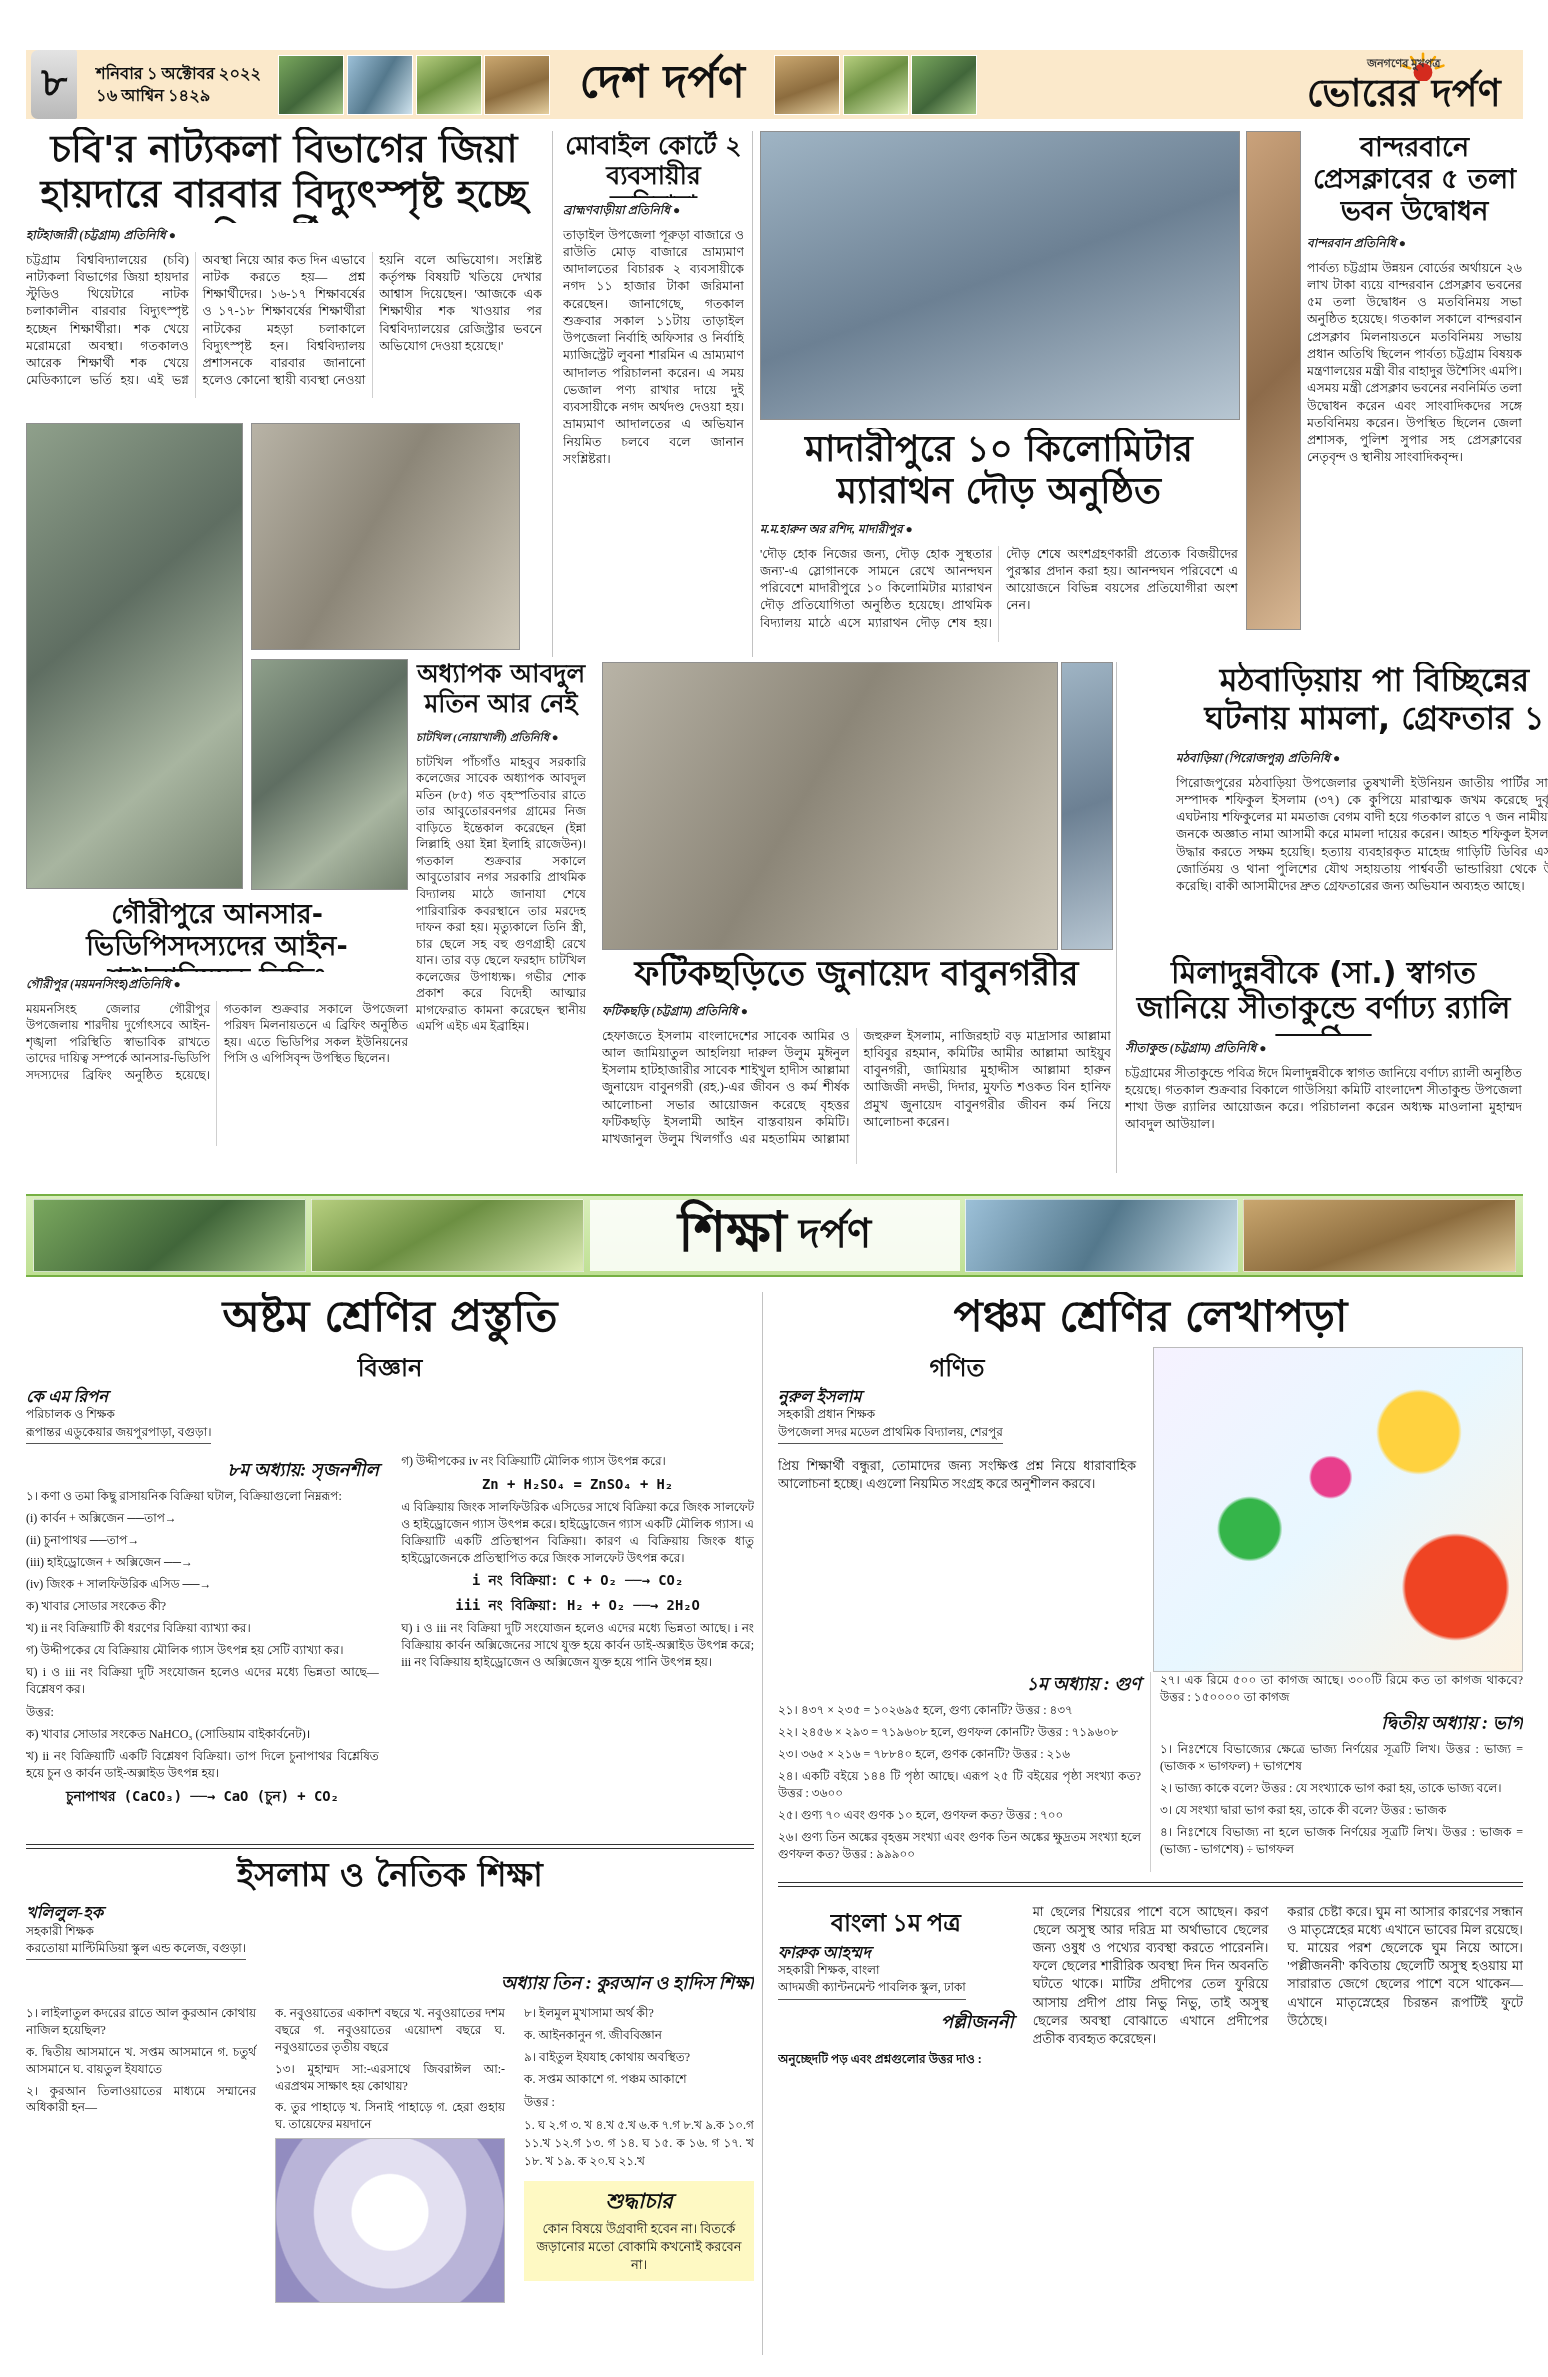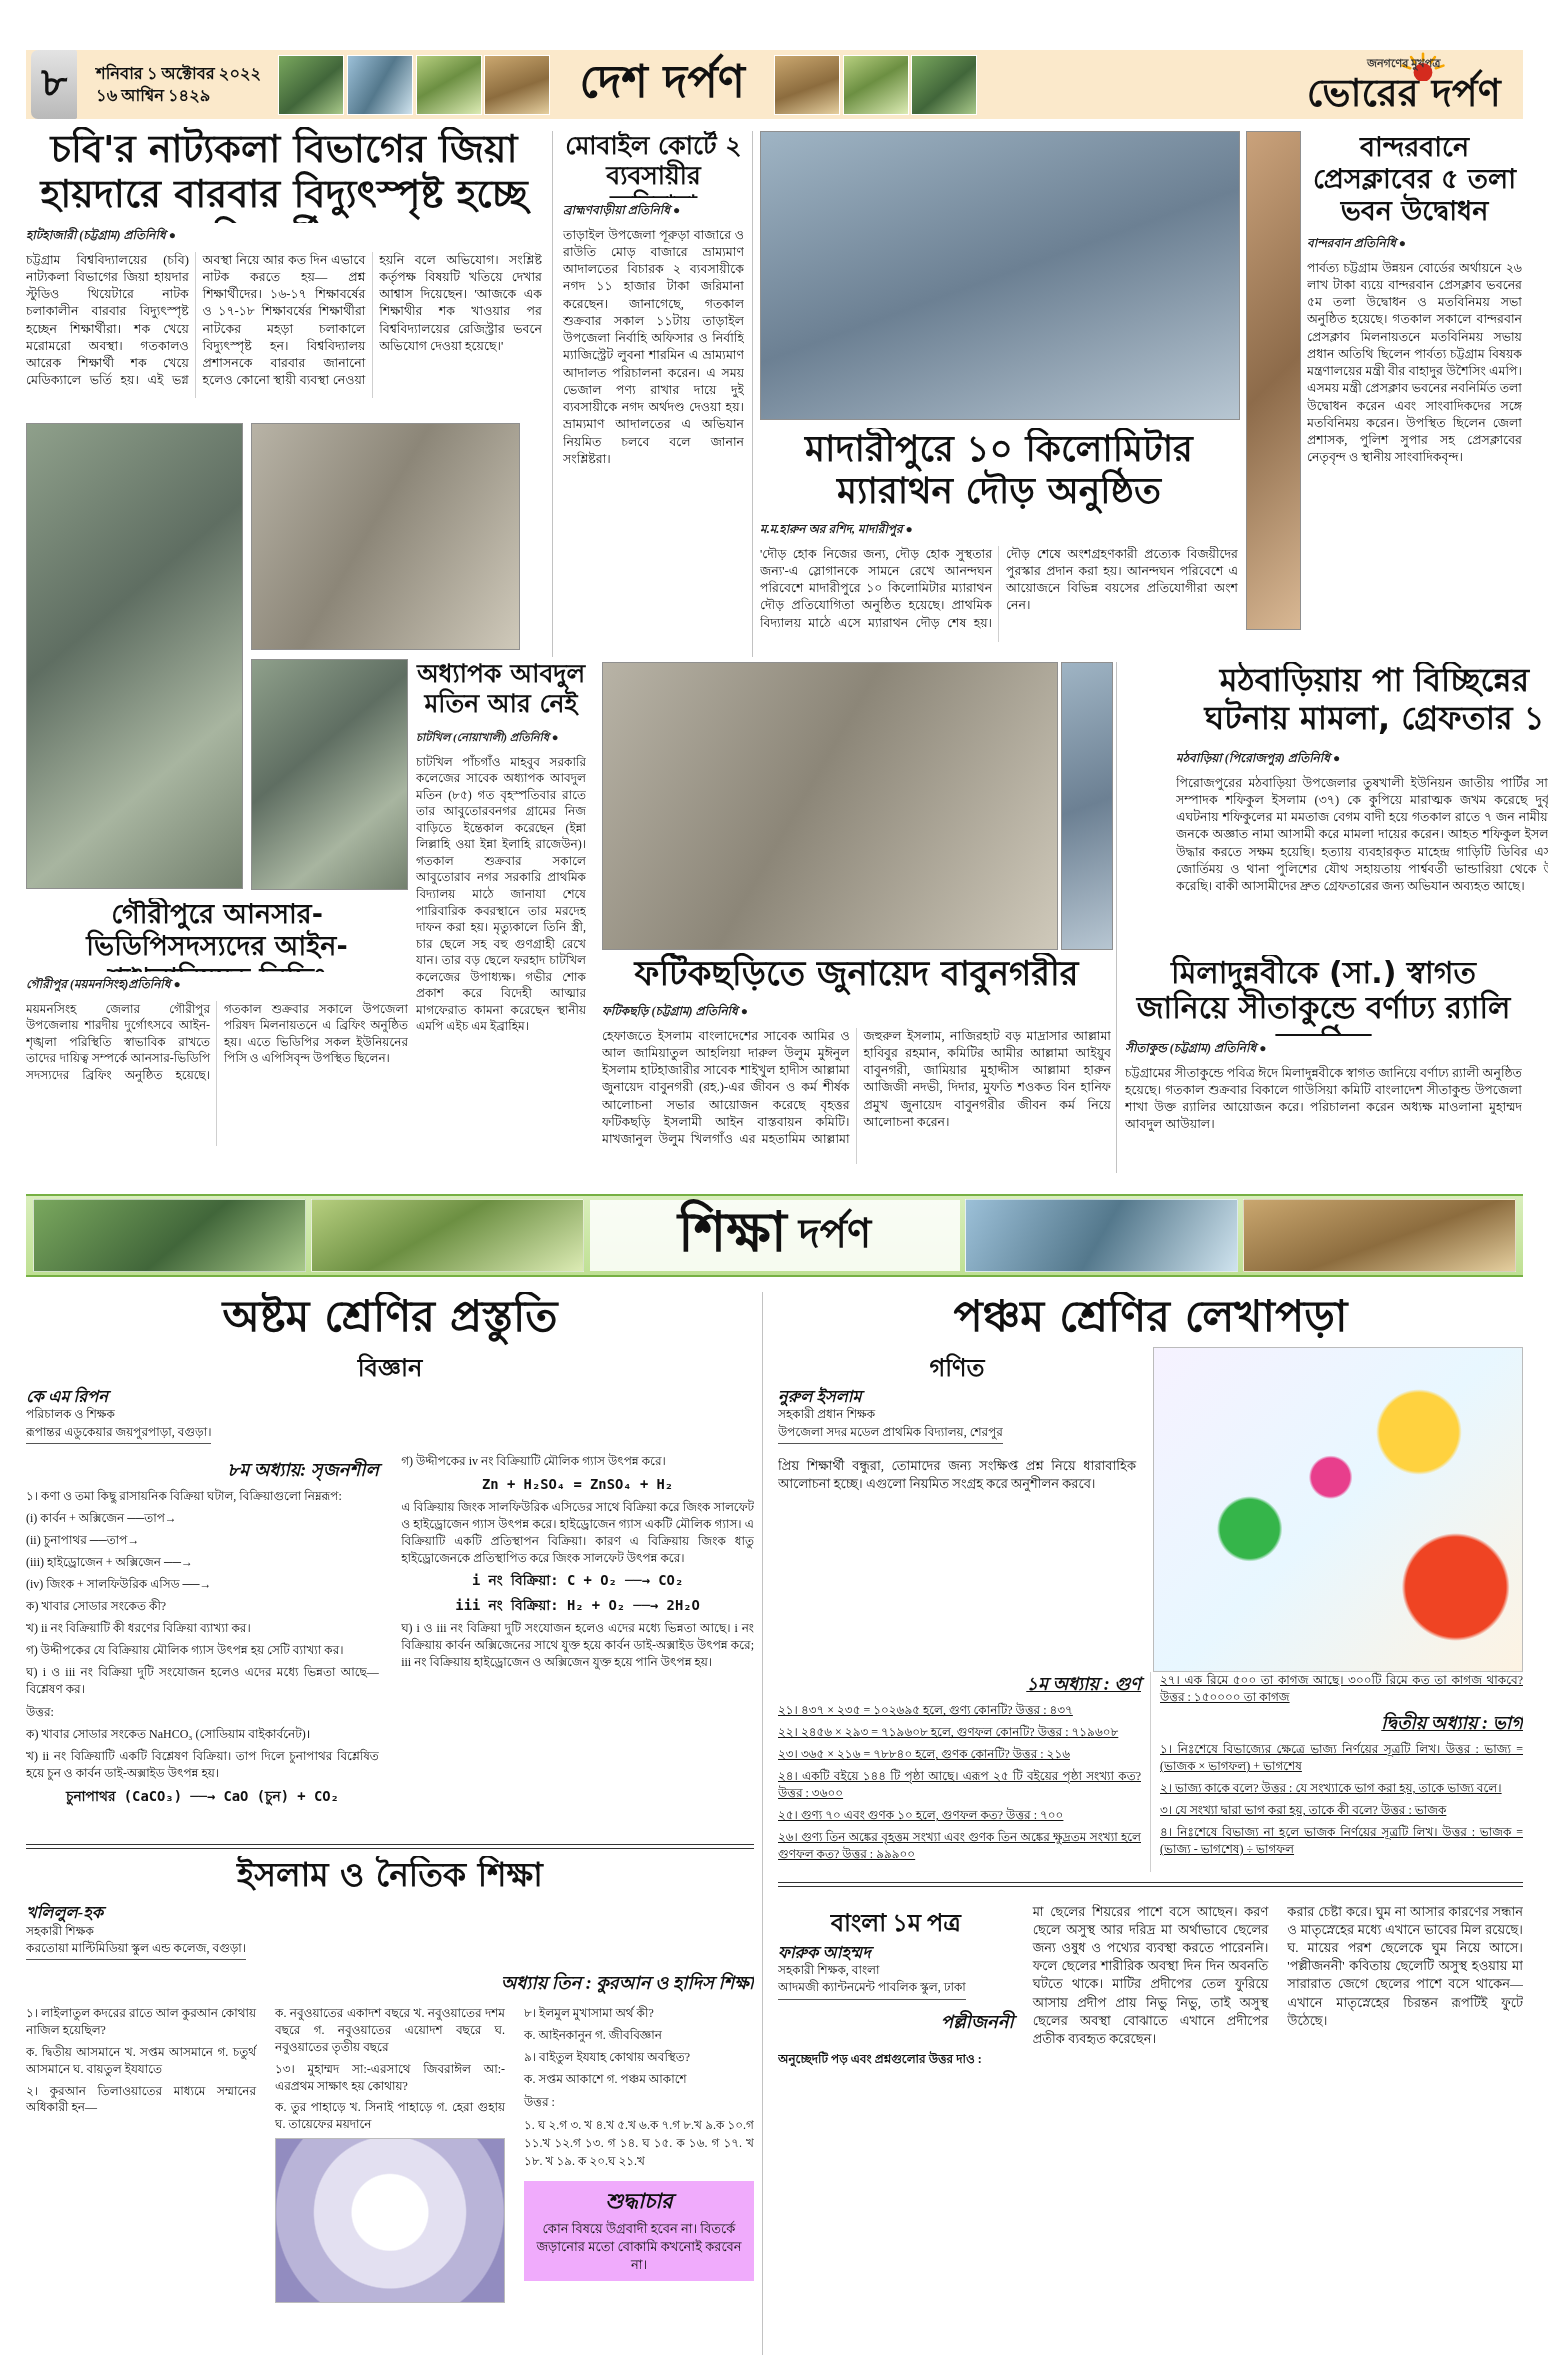--- a/index.html
+++ b/index.html
@@ -64,21 +64,21 @@
   .author .role{font-size:12px;}
   .author .inst{font-size:12px;display:inline-block;border-bottom:1.7px solid #555;padding-bottom:2.6px;}
   .chapter{font-weight:bold;font-style:italic;text-align:right;font-size:18px;margin:5.2px 0;}
   .qa{font-size:12px;line-height:1.4;text-align:justify;}
   .qa p{margin:0 0 5.2px;}
   .eq{text-align:center;font-weight:bold;font-size:13.8px;margin:5.2px 0;
       font-family:"DejaVu Sans Mono",monospace;}
   .grid2{display:grid;grid-template-columns:1fr 1fr;gap:22.4px;overflow:hidden;}
   .grid3{display:grid;grid-template-columns:1fr 1fr 1fr;gap:19px;overflow:hidden;}
   .double{position:absolute;height:3.4px;border-top:0.9px solid #333;border-bottom:0.9px solid #333;}
-  .box-sh{background:#f0abfc;text-align:center;padding:6.9px 10.3px;margin-top:10.3px;}
+  .box-sh{background:#fef9c3;text-align:center;padding:6.9px 10.3px;margin-top:10.3px;}
   .box-sh .bt{font-weight:bold;font-style:italic;font-size:20.6px;margin-bottom:3.4px;}
   .box-sh .btx{font-size:13px;line-height:1.4;}
   .illu-math{border:0.9px solid #bbb;
     background:
       radial-gradient(circle at 72% 26%, #ffd23f 0 11%, transparent 12%),
       radial-gradient(circle at 26% 56%, #35b54a 0 9%, transparent 10%),
       radial-gradient(circle at 82% 74%, #ef4423 0 13%, transparent 14%),
       radial-gradient(circle at 48% 40%, #e83e8c 0 7%, transparent 8%),
       linear-gradient(135deg,#f6f2ff,#e8f7ff 50%,#fdf3e3);}
   .illu-flower{height:163px;border:0.9px solid #bbb;
@@ -288,21 +288,21 @@
         <div class="edu-subject">গণিত</div>
         <div class="author">
           <div class="name">নুরুল ইসলাম</div>
           <div class="role">সহকারী প্রধান শিক্ষক</div>
           <div class="inst">উপজেলা সদর মডেল প্রাথমিক বিদ্যালয়, শেরপুর</div>
         </div>
         <p class="qa" style="font-size:13px;">প্রিয় শিক্ষার্থী বন্ধুরা, তোমাদের জন্য সংক্ষিপ্ত প্রশ্ন নিয়ে ধারাবাহিক আলোচনা হচ্ছে। এগুলো নিয়মিত সংগ্রহ করে অনুশীলন করবে।</p>
       </div>
       <div class="illu-math"></div>
     </div>
-    <div class="cols-2 qa" style="height:200px;overflow:hidden;column-gap:19px;text-decoration:underline;">
+    <div class="cols-2 qa" style="height:200px;overflow:hidden;column-gap:19px;">
       <div class="chapter" style="margin-top:0;">১ম অধ্যায় : গুণ</div>
       <p>২১। ৪৩৭ × ২৩৫ = ১০২৬৯৫ হলে, গুণ্য কোনটি?  উত্তর : ৪৩৭</p>
       <p>২২। ২৪৫৬ × ২৯৩ = ৭১৯৬০৮ হলে, গুণফল কোনটি?  উত্তর : ৭১৯৬০৮</p>
       <p>২৩। ৩৬৫ × ২১৬ = ৭৮৮৪০ হলে, গুণক কোনটি?  উত্তর : ২১৬</p>
       <p>২৪। একটি বইয়ে ১৪৪ টি পৃষ্ঠা আছে। এরূপ ২৫ টি বইয়ের পৃষ্ঠা সংখ্যা কত?  উত্তর : ৩৬০০</p>
       <p>২৫। গুণ্য ৭০ এবং গুণক ১০ হলে, গুণফল কত?  উত্তর : ৭০০</p>
       <p>২৬। গুণ্য তিন অঙ্কের বৃহত্তম সংখ্যা এবং গুণক তিন অঙ্কের ক্ষুদ্রতম সংখ্যা হলে গুণফল কত?  উত্তর : ৯৯৯০০</p>
       <p>২৭। এক রিমে ৫০০ তা কাগজ আছে। ৩০০টি রিমে কত তা কাগজ থাকবে?  উত্তর : ১৫০০০০ তা কাগজ</p>
       <div class="chapter">দ্বিতীয় অধ্যায় : ভাগ</div>
       <p>১। নিঃশেষে বিভাজ্যের ক্ষেত্রে ভাজ্য নির্ণয়ের সূত্রটি লিখ।  উত্তর : ভাজ্য = (ভাজক × ভাগফল) + ভাগশেষ</p>

